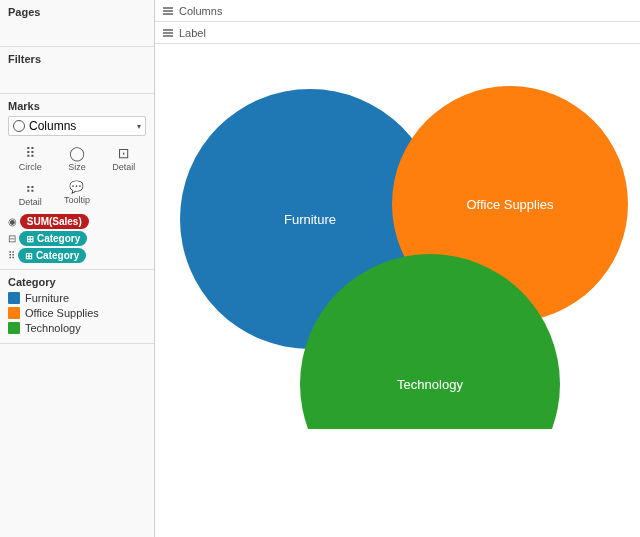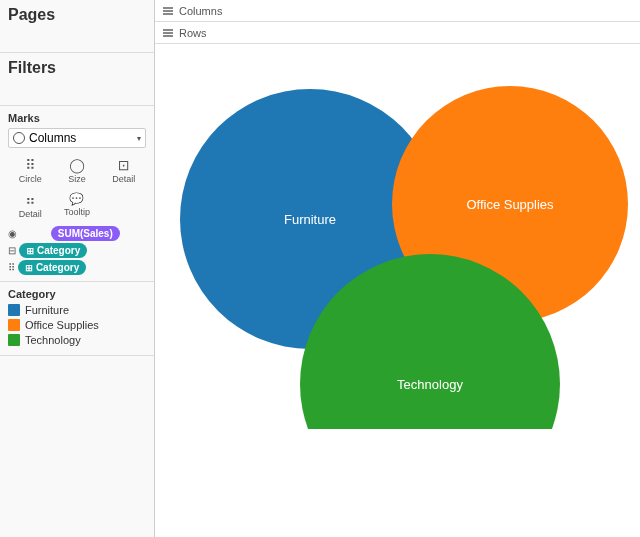--- a/index.html
+++ b/index.html
@@ -16,21 +16,21 @@
       height: 537px;
       overflow: hidden;
     }
 
     .sidebar-section {
       padding: 6px 8px;
       border-bottom: 1px solid #ddd;
     }
 
     .sidebar-section-title {
-      font-size: 16px;
+      font-size: 11px;
       font-weight: bold;
       color: #333;
       margin-bottom: 4px;
     }
 
     .sidebar-section-content {
       min-height: 18px;
     }
 
     
@@ -126,21 +126,21 @@
       border-radius: 10px;
       padding: 2px 7px;
       font-size: 10px;
       color: #fff;
       font-weight: bold;
       display: flex;
       align-items: center;
       gap: 3px;
     }
 
-    .pill-green { background: #8b5cf6; margin-left: 31px; }
+    .pill-green { background: #b91c1c; }
     .pill-teal { background: #17a2a2; }
 
     
     .legend-section {
       padding: 6px 8px;
       border-bottom: 1px solid #ddd;
     }
 
     .legend-title {
       font-size: 11px;
@@ -321,21 +321,21 @@
         <span></span>
     </div>
     <span class="shelf-label">Columns</span>
   </div>
   <div class="shelf-row">
     <div class="shelf-icon">
       <span></span>
         <span></span>
         <span></span>
     </div>
-    <span class="shelf-label">Rows</span>
+    <span class="shelf-label">Label</span>
   </div>
 
   <div class="chart-area">
 
   <div class="bubble" style="width: 260px; height: 260px; background: rgb(31, 119, 180); left: 25px; top: 45px;">Furniture</div>
       <div class="bubble" style="width: 236px; height: 236px; background: rgb(255, 127, 14); left: 237px; top: 42px;">Office Supplies</div>
       <div class="bubble" style="width: 260px; height: 260px; background: rgb(44, 160, 44); left: 145px; top: 210px;">Technology</div>
     </div>
 </div>
 

